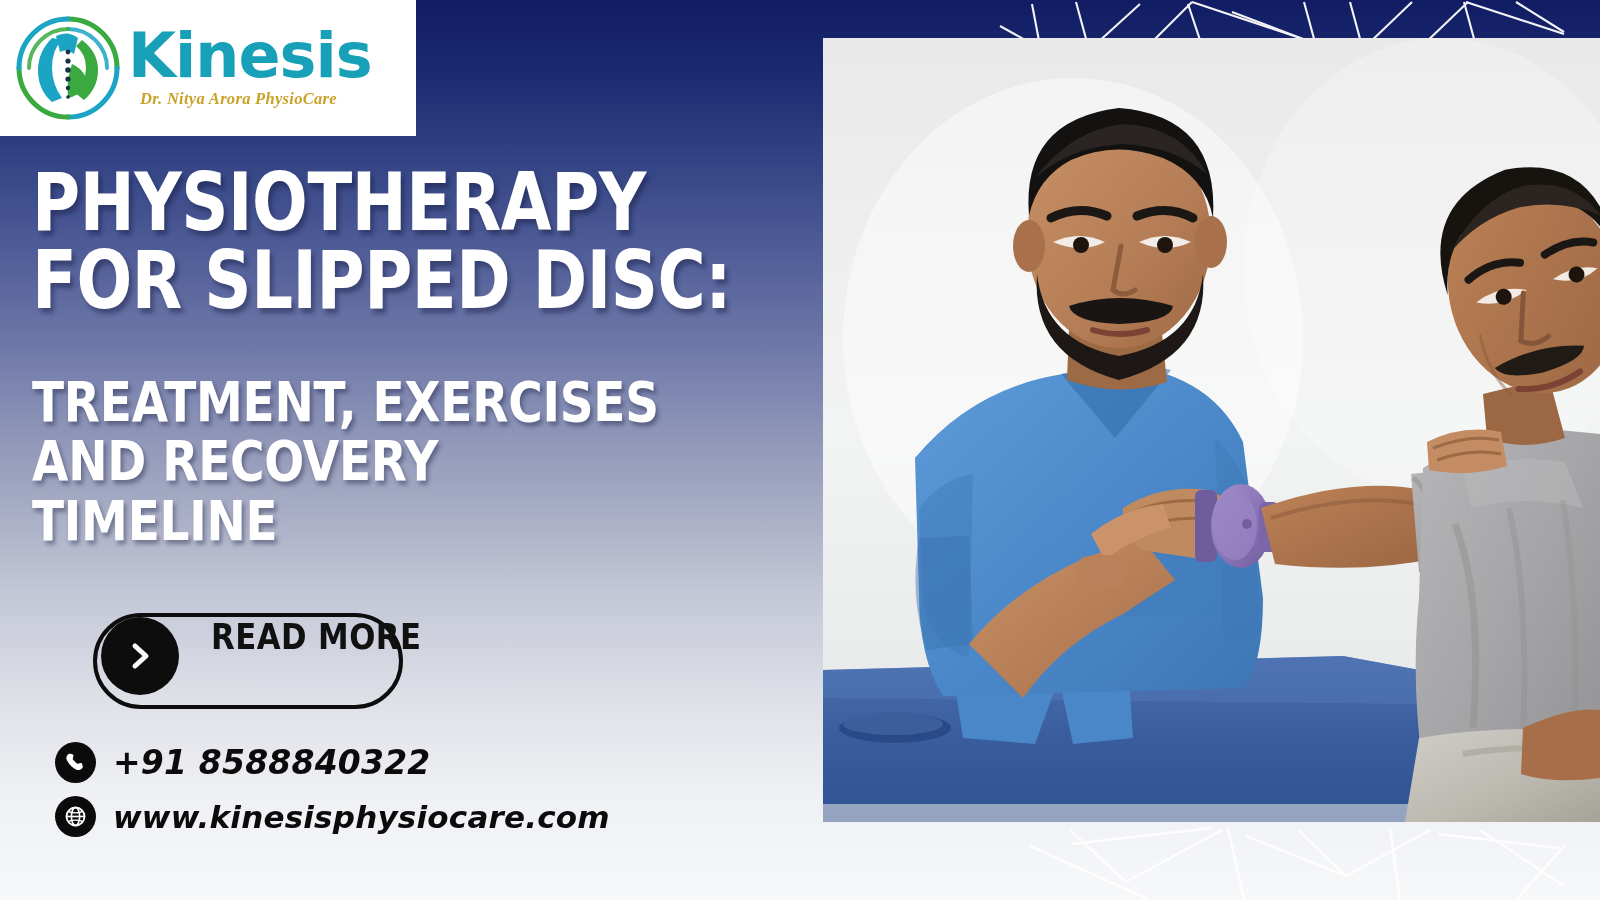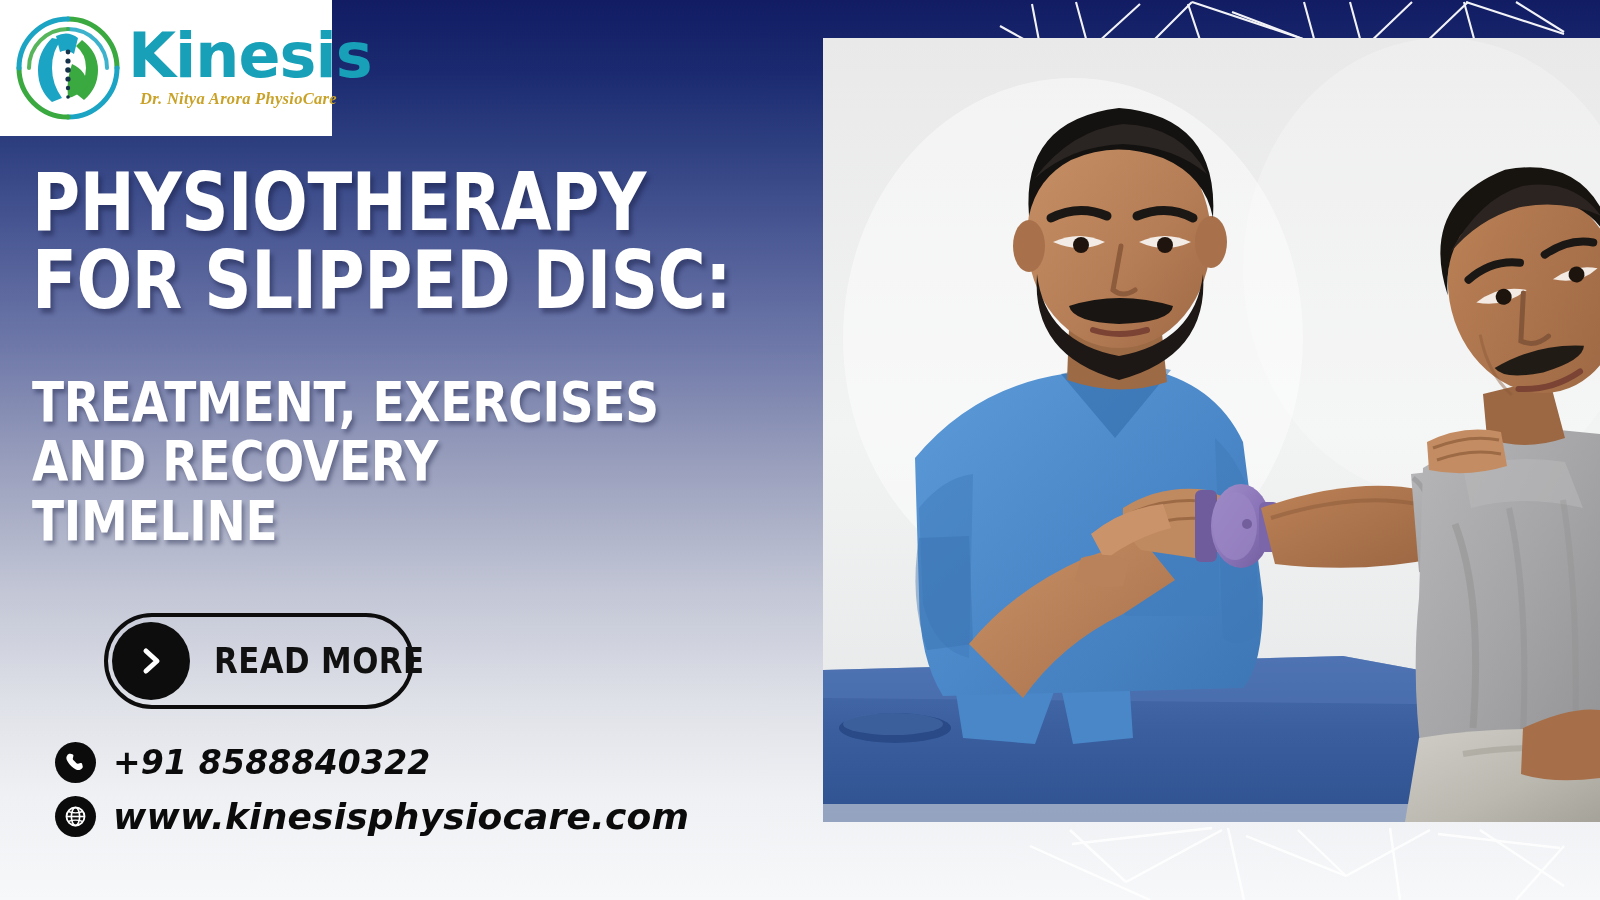--- a/index.html
+++ b/index.html
@@ -49,21 +49,21 @@
     height:784px;
     overflow:hidden;
     background:#e9eaea;
   }
   .photo-svg { display:block; width:777px; height:784px; }
 
   
   .logo-card {
     position:absolute;
     left:0; top:0;
-    width:332px;
+    width:416px;
     height:136px;
     background:#ffffff;
     display:flex;
     align-items:center;
     padding-left:12px;
     z-index:6;
   }
   .logo-mark { width:112px; height:112px; flex:0 0 112px; }
   .logo-text {
     display:flex;
@@ -129,30 +129,31 @@
     color:#ffffff;
     transform:scaleX(0.84);
     transform-origin:left center;
     white-space:nowrap;
     text-shadow:3px 4px 5px rgba(20,25,60,0.40);
   }
 
   
   .cta {
     position:absolute;
-    left:104px;
+    left:93px;
     top:613px;
     width:310px;
     height:96px;
     border:4px solid #0d0d0d;
     border-radius:48px;
     display:flex;
-    align-items:center;
+    align-items:flex-start;
     background:transparent;
     z-index:4;
+    gap:8px;
   }
   .cta-circle {
     width:78px;
     height:78px;
     flex:0 0 78px;
     border-radius:50%;
     background:#0d0d0d;
     margin-left:4px;
     display:flex;
     align-items:center;
@@ -194,21 +195,21 @@
     margin-right:17px;
   }
   .contact-text {
     font-family:"DejaVu Sans", sans-serif;
     font-weight:700;
     font-size:33px;
     letter-spacing:0.2px;
     color:#0b0b0b;
     white-space:nowrap;
   }
-  .contact-text.site { font-size:36px; }
+  .contact-text.site { font-size:31px; }
 </style>
 </head>
 <body>
 
 <div class="banner">
 
   <svg class="deco deco-top" viewBox="0 0 640 46">
     <g stroke="#ffffff" stroke-width="2.1" fill="none" opacity="0.95">
       <path d="M40 26 L76 46"></path>
       <path d="M72 4 L80 46"></path>

